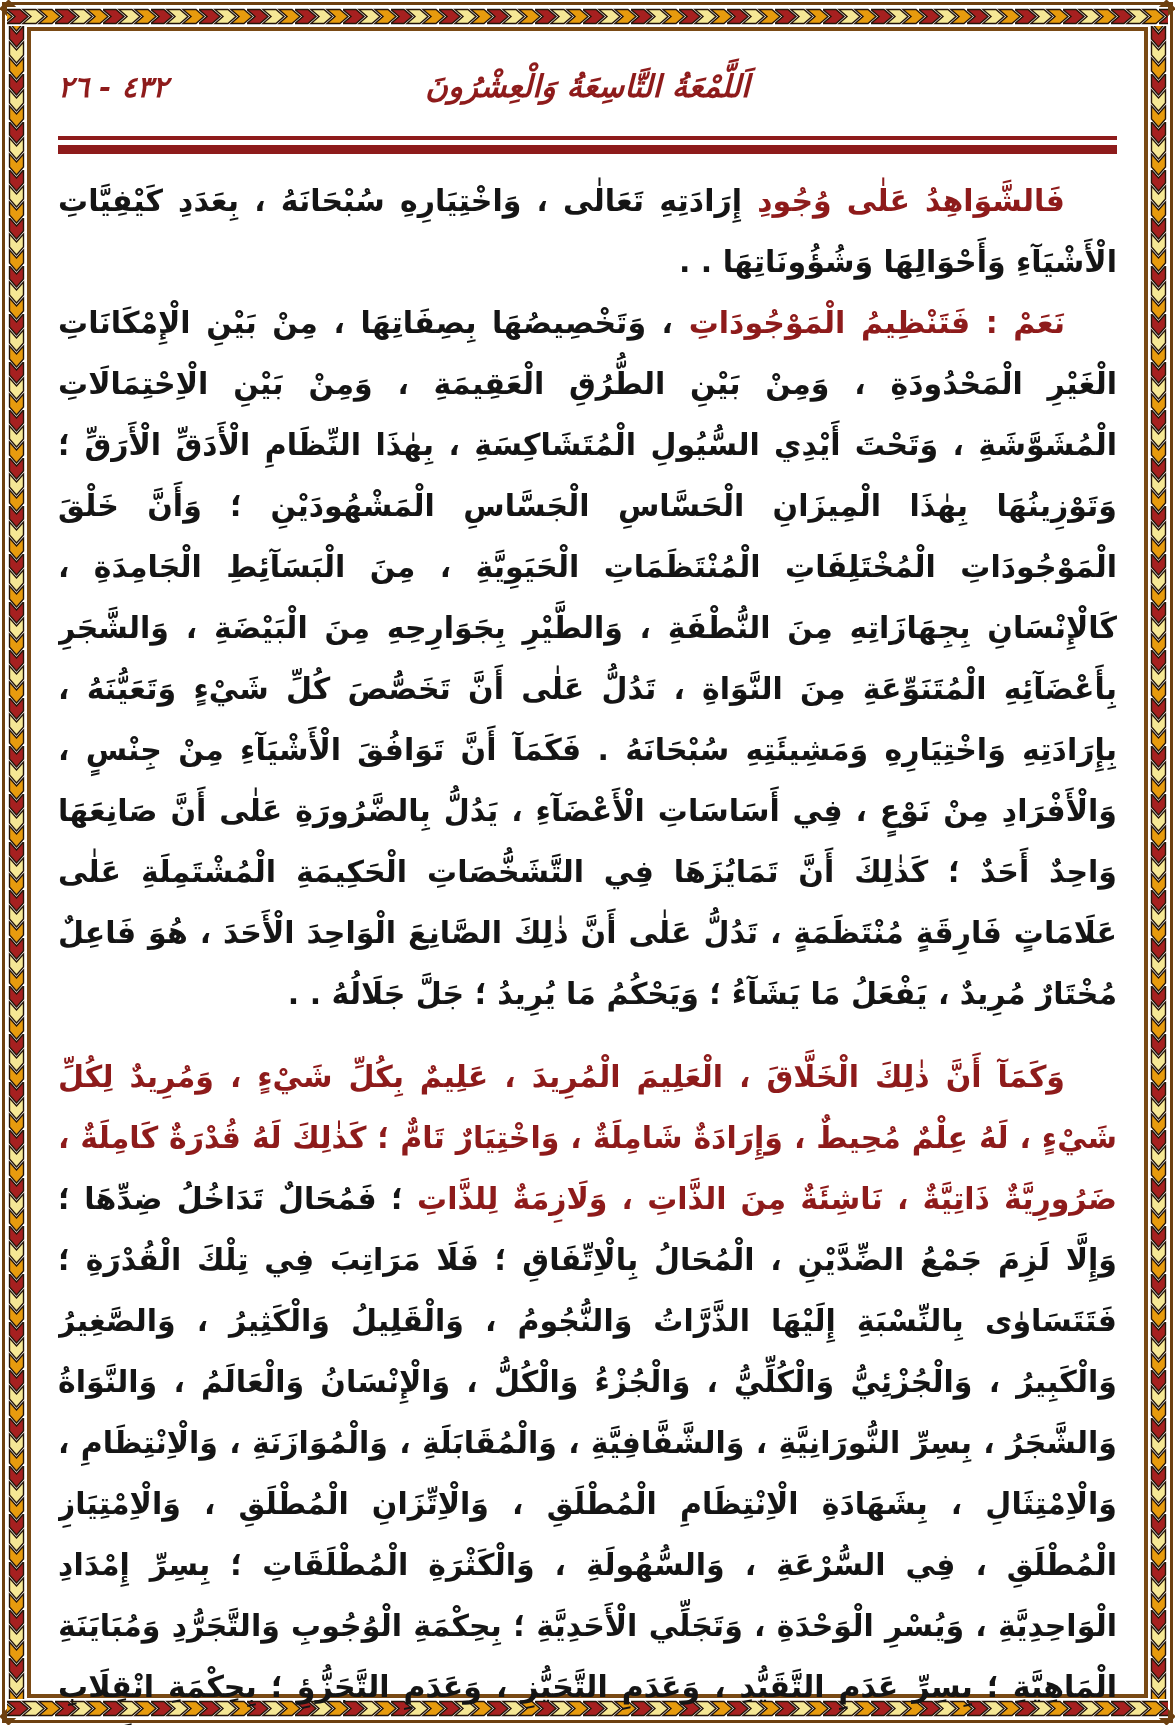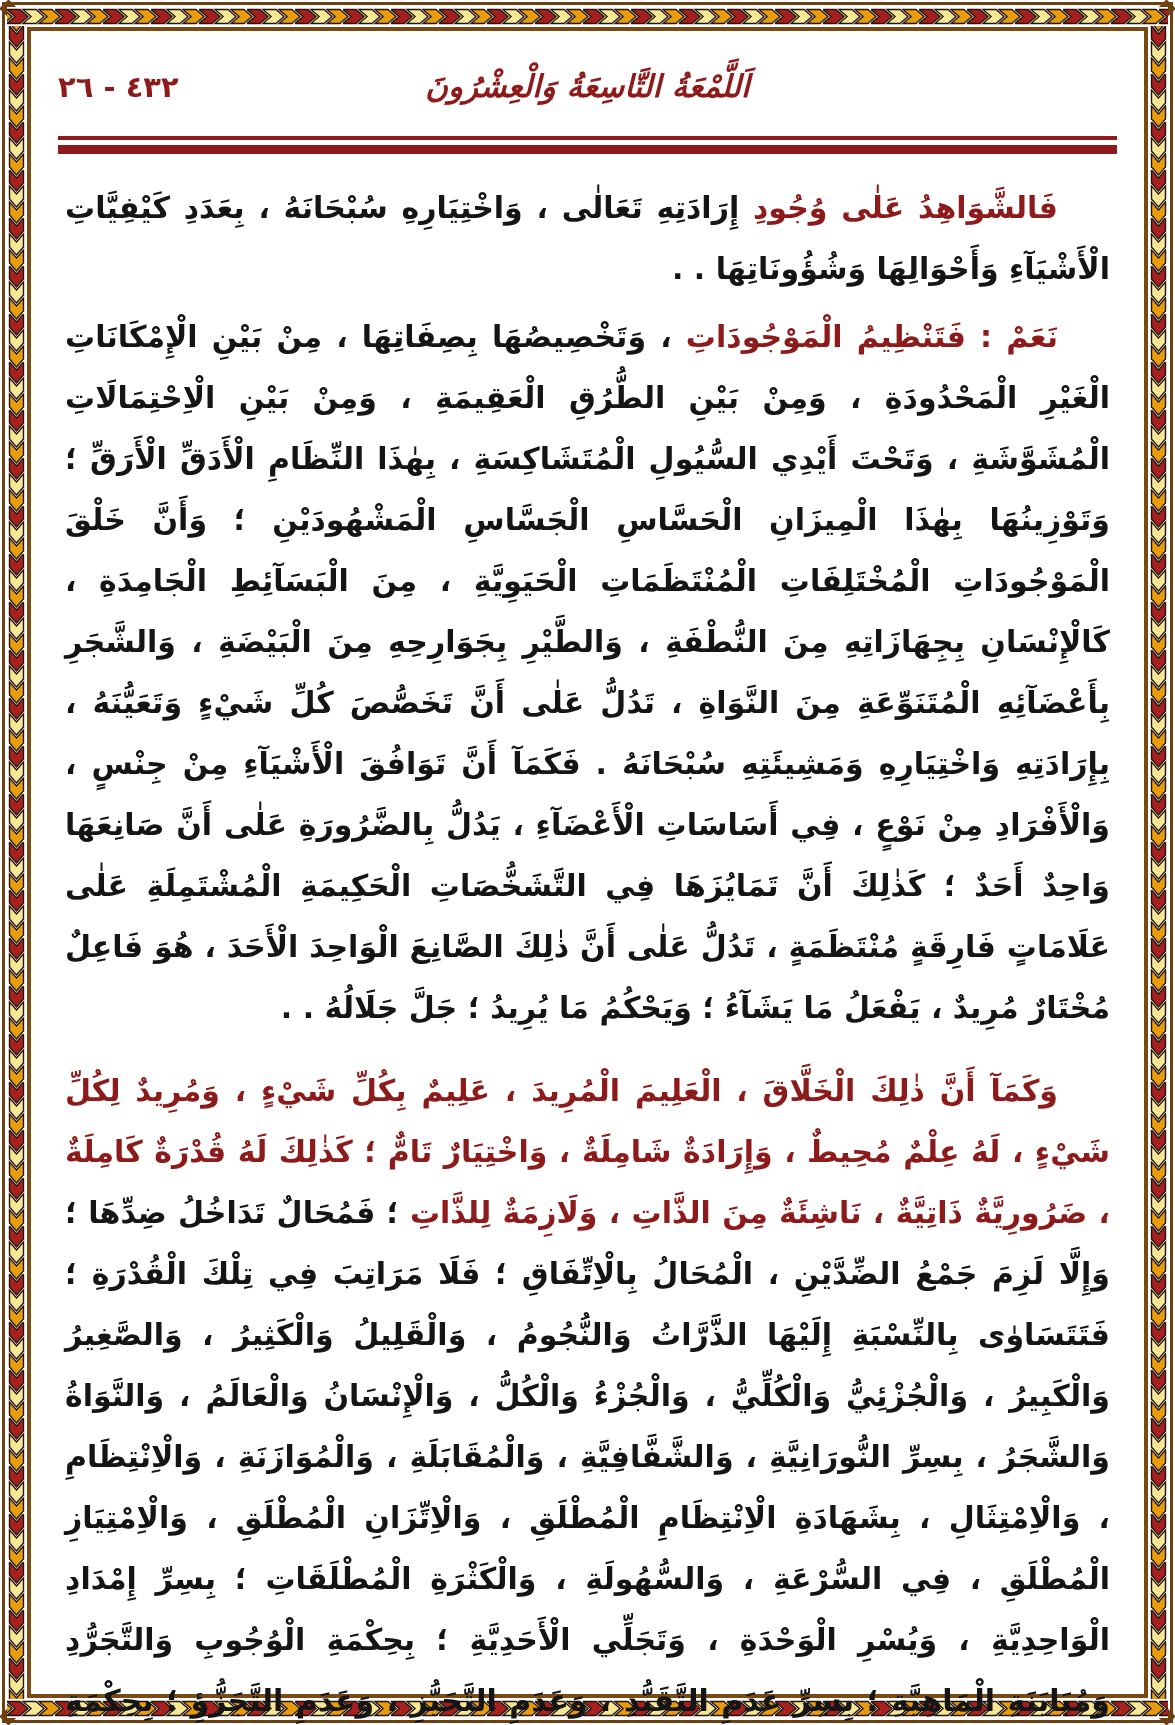--- a/index.html
+++ b/index.html
@@ -27,38 +27,38 @@
   .content{position:absolute;left:58px;right:58px;top:54px;bottom:40px;}
   .header{position:relative;height:74px;direction:rtl;}
   .page-title{
     text-align:center;
     font-size:31px;font-weight:bold;color:#8e1b1b;
     padding-top:14px;letter-spacing:.5px;font-style:italic;
   }
   .page-number{
     position:absolute;left:0;top:16px;
     direction:rtl;
-    font-size:29px;font-weight:bold;color:#8e1b1b;
+    font-size:29px;font-weight:bold;color:#8e1b1b;font-style:italic;
   }
   .rule{margin-top:8px;}
   .rule .thin{height:4px;background:#8e1b1b;}
   .rule .gap{height:5px;}
   .rule .thick{height:9px;background:#8e1b1b;}
   .body-text{
     direction:rtl;
     margin-top:16px;
     text-align:justify;
     text-justify:inter-word;
     font-size:30px;
     font-weight:bold;
     line-height:61px;
     color:#151515;
     overflow:hidden;
   }
-  .body-text p{margin:7px;text-indent:52px;}
+  .body-text p{margin:0;text-indent:52px;}
   .body-text p.spaced{margin-top:22px;}
   .red{color:#8e1b1b;}
 </style>
 </head>
 <body>
 
 <div class="page">
 
   <svg width="0" height="0" style="position:absolute" aria-hidden="true">
     <defs>

